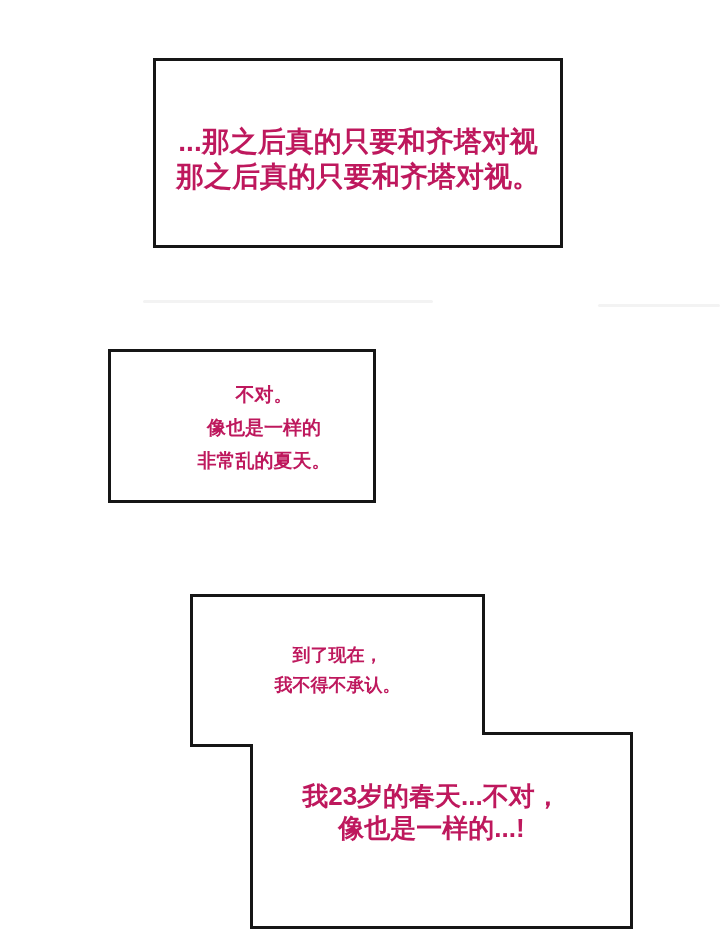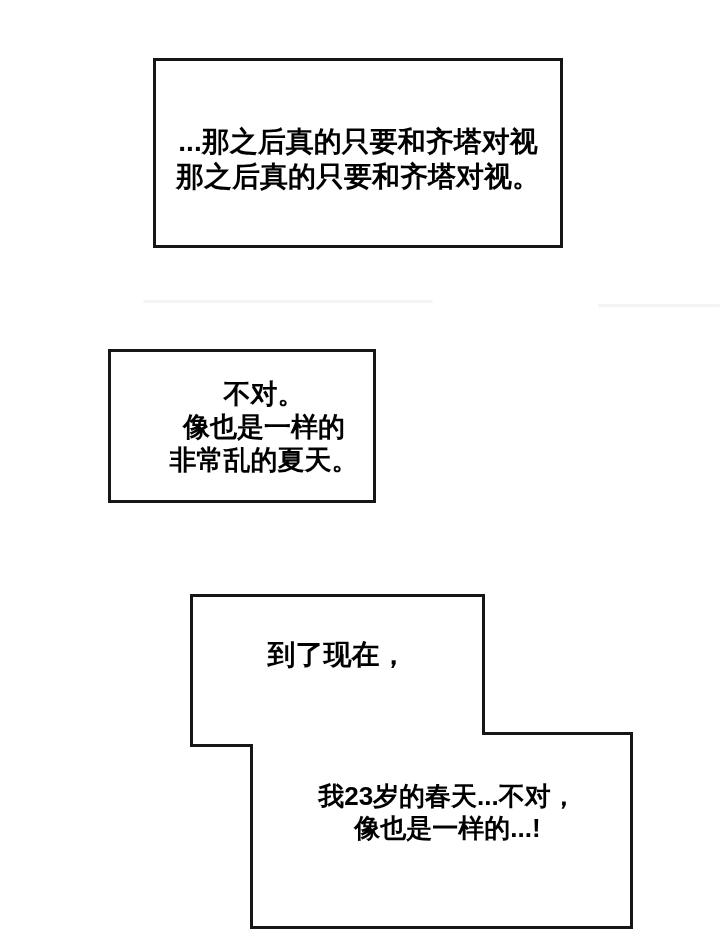--- a/index.html
+++ b/index.html
@@ -7,21 +7,21 @@
     padding: 0;
     background: #ffffff;
   }
   .page {
     position: relative;
     width: 720px;
     height: 941px;
     background: #ffffff;
     overflow: hidden;
     font-family: "Liberation Sans", "DejaVu Sans", sans-serif;
-    color: #000000;
+    color: #be185d;
   }
   
   .streak {
     position: absolute;
     height: 3px;
     background: #f3f3f3;
     border-radius: 2px;
   }
   .streak.left  { left: 143px; top: 300px; width: 290px; }
   .streak.right { left: 598px; top: 304px; width: 122px; }
@@ -40,35 +40,35 @@
     position: absolute;
     left: 0;
     right: 0;
     text-align: center;
     font-weight: 700;
     white-space: nowrap;
   }
   .nbox .ntext { left: -3px; right: -3px; } 
 
   .p1 .ntext { top: 63px; font-size: 28px; line-height: 35px; }
-  .p2 .ntext { top: 26px; font-size: 27px; line-height: 33px; padding-left: 44px; }
+  .p2 .ntext { top: 26px; font-size: 19px; line-height: 33px; padding-left: 44px; }
 
   
   .compound-svg {
     position: absolute;
     left: 0;
     top: 0;
     width: 720px;
     height: 941px;
     display: block;
   }
 
   
-  .ntext.p3 { left: 190px; width: 295px; top: 640px; font-size: 28px; line-height: 30px; }
-  .ntext.p4 { left: 256px; width: 383px; top: 780px; font-size: 26px; line-height: 32px; }
+  .ntext.p3 { left: 190px; width: 295px; top: 640px; font-size: 18px; line-height: 30px; }
+  .ntext.p4 { left: 240px; width: 383px; top: 780px; font-size: 26px; line-height: 32px; }
 </style>
 </head>
 <body>
 
 <div class="page">
 
   <div class="streak left"></div>
   <div class="streak right"></div>
 
   <div class="nbox p1">
@@ -85,20 +85,21 @@
       <div>非常乱的夏天。</div>
     </div>
   </div>
 
   <svg class="compound-svg" viewBox="0 0 720 941" xmlns="http://www.w3.org/2000/svg">
     <path d="M 191.5 595.5 H 483.5 V 733.5 H 631.5 V 927.5 H 251.5 V 745.5 H 191.5 Z" fill="#ffffff" stroke="#161616" stroke-width="3"></path>
   </svg>
 
   <div class="ntext p3">
     <div>到了现在，</div>
+    <div>我不得不承认。</div>
   </div>
 
   <div class="ntext p4">
     <div>我23岁的春天...不对，</div>
     <div>像也是一样的...!</div>
   </div>
 
 </div>
 
 </body></html>

